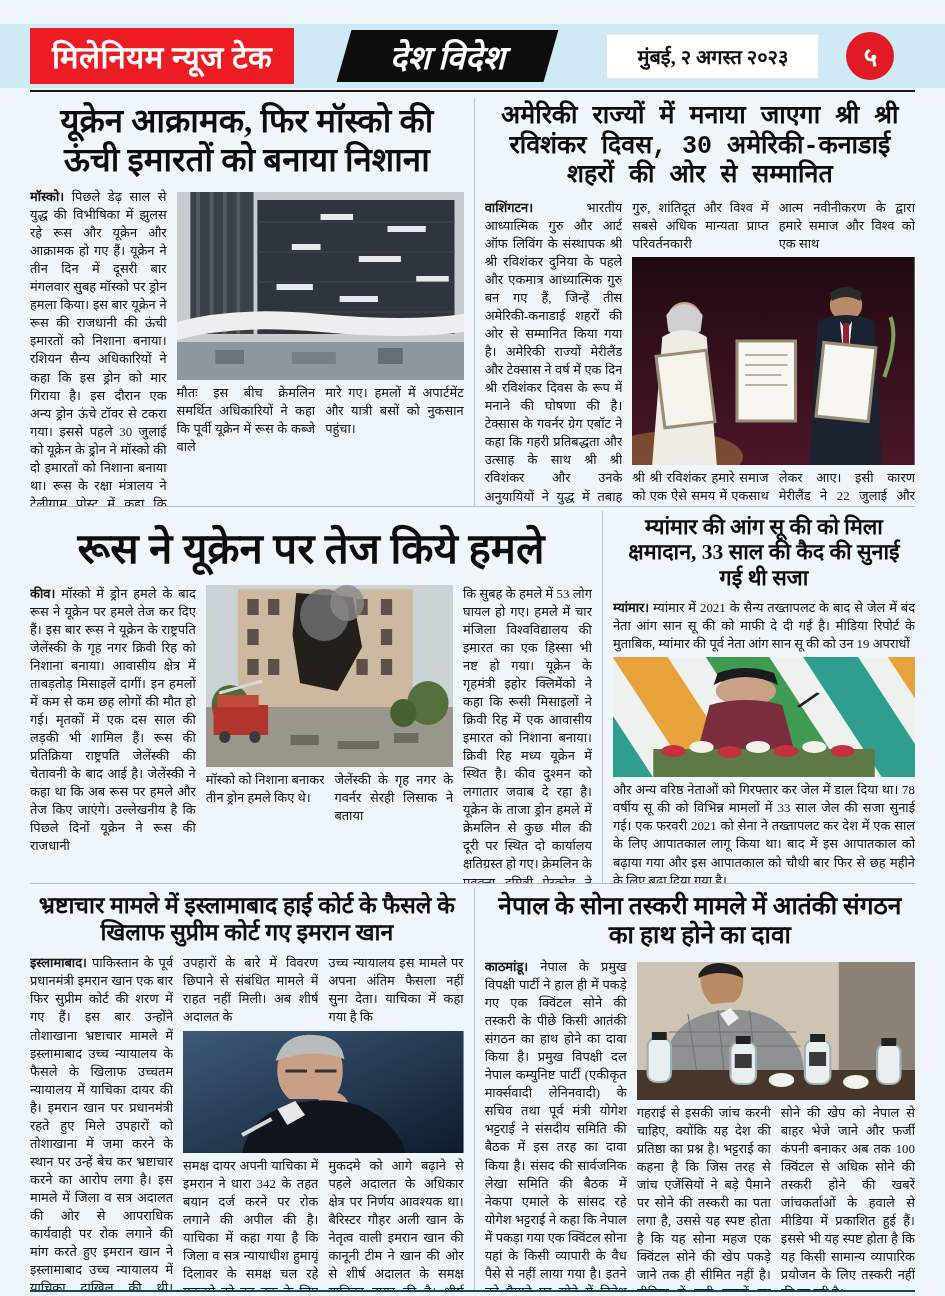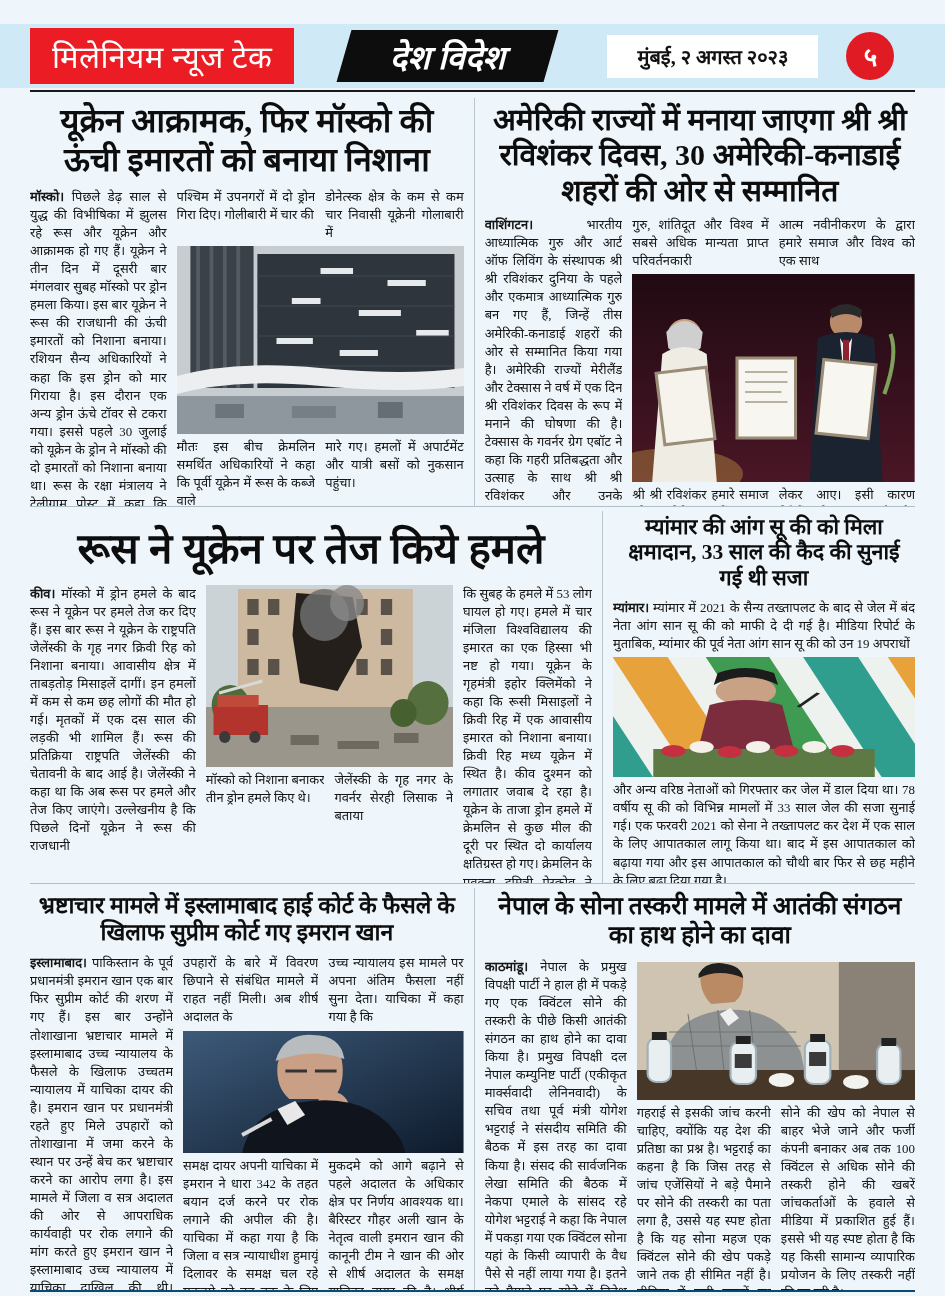--- a/index.html
+++ b/index.html
@@ -3,21 +3,21 @@
 <meta charset="utf-8">
 <style>
   html,body{margin:0;padding:0;background:#8d979e;}
   .page{position:relative;width:945px;height:1296px;margin:0 auto;background:#eef6fb;
         box-sizing:border-box;padding:24px 30px 12px;overflow:hidden;
         font-family:"Liberation Serif", serif;color:#141414;}
   
   .band{position:absolute;left:0;top:24px;width:945px;height:64px;background:#cfe9f6;}
   .masthead{position:relative;height:64px;display:flex;align-items:center;gap:14px;
             border-bottom:2px solid #1a1a1a;padding-bottom:2px;margin-bottom:4px;}
-  .brandbox{background:#ec1c24;color:#fff;font-weight:normal;font-size:31px;
+  .brandbox{background:#ec1c24;color:#fff;font-weight:bold;font-size:31px;
             padding:6px 22px;height:44px;display:flex;align-items:center;letter-spacing:.5px;}
   .sectionbox{background:#0d0d0d;color:#fff;font-weight:bold;font-size:33px;height:52px;
               padding:0 46px;display:flex;align-items:center;transform:skewX(-16deg);
               margin-left:36px;}
   .sectionbox span{transform:skewX(16deg);font-style:italic;}
   .datebox{background:#ffffff;color:#111;font-weight:bold;font-size:20px;
            padding:8px 30px;margin-left:42px;white-space:nowrap;}
   .pagenum{background:#e01b23;color:#fff;font-weight:bold;font-size:26px;width:48px;height:48px;
            border-radius:50%;display:flex;align-items:center;justify-content:center;margin-left:14px;}
   
@@ -28,21 +28,21 @@
   .p{font-size:12.9px;line-height:1.40;text-align:justify;color:#151515;margin:0;}
   .dl{font-weight:bold;}
   .col{flex:1;min-width:0;overflow:hidden;}
   .photo{display:block;width:100%;}
   .gap4{height:4px;}
   
   .sec1{height:408px;border-bottom:1px solid #aebfc8;padding-top:2px;}
   .sec2{height:372px;border-bottom:1px solid #aebfc8;padding-top:4px;}
   .sec3{height:402px;border-bottom:2px solid #0c4a6e;padding-top:4px;}
   .hl-ukr{font-size:33px;}
-  .hl-rs{font-size:30px;}
+  .hl-rs{font-size:25px;font-family:Liberation Mono, monospace;}
   .hl-rus{font-size:42px;margin:14px 0 10px;}
   .hl-mya{font-size:21.5px;}
   .hl-imr{font-size:23px;}
   .hl-nep{font-size:24.5px;}
 </style>
 </head>
 <body>
 
 <div class="page">
   <div class="band"></div>
@@ -60,24 +60,20 @@
 
   <div class="sec sec1 cols">
 
     <div class="col" style="flex:0 0 49%;">
       <div class="hl hl-ukr">यूक्रेन आक्रामक, फिर मॉस्को की ऊंची इमारतों को बनाया निशाना</div>
       <div class="cols">
         <div class="col" style="flex:0 0 31.5%;">
           <p class="p"><span class="dl">मॉस्को।</span> <span>पिछले डेढ़ साल से युद्ध की विभीषिका में झुलस रहे रूस और यूक्रेन और आक्रामक हो गए हैं। यूक्रेन ने तीन दिन में दूसरी बार मंगलवार सुबह मॉस्को पर ड्रोन हमला किया। इस बार यूक्रेन ने रूस की राजधानी की ऊंची इमारतों को निशाना बनाया। रशियन सैन्य अधिकारियों ने कहा कि इस ड्रोन को मार गिराया है। इस दौरान एक अन्य ड्रोन ऊंचे टॉवर से टकरा गया। इससे पहले 30 जुलाई को यूक्रेन के ड्रोन ने मॉस्को की दो इमारतों को निशाना बनाया था। रूस के रक्षा मंत्रालय ने टेलीग्राम पोस्ट में कहा कि उसके बलों ने कीव के एक और आतंकवादी हमले को विफल कर दिया और शहर के केंद्र के</span></p>
         </div>
         <div class="col">
-          <div class="cols">
-            <p class="p col">पश्चिम में उपनगरों में दो ड्रोन गिरा दिए।  गोलीबारी में चार की</p>
-            <p class="p col">डोनेत्स्क क्षेत्र के कम से कम चार निवासी  यूक्रेनी गोलाबारी में</p>
-          </div>
           <div class="gap4"></div>
           <svg class="photo" width="100%" height="188" viewBox="0 0 300 188" preserveAspectRatio="none">
             <rect width="300" height="188" fill="#c7ccd1"></rect>
             <rect x="14" y="0" width="66" height="142" fill="#3a4148"></rect>
             <rect x="20" y="0" width="4" height="142" fill="#545c63"></rect>
               <rect x="34" y="0" width="4" height="142" fill="#545c63"></rect>
               <rect x="48" y="0" width="4" height="142" fill="#545c63"></rect>
               <rect x="62" y="0" width="4" height="142" fill="#545c63"></rect>
             <rect x="84" y="8" width="206" height="134" fill="#2e353c"></rect>
             <g fill="#e7eaec">

